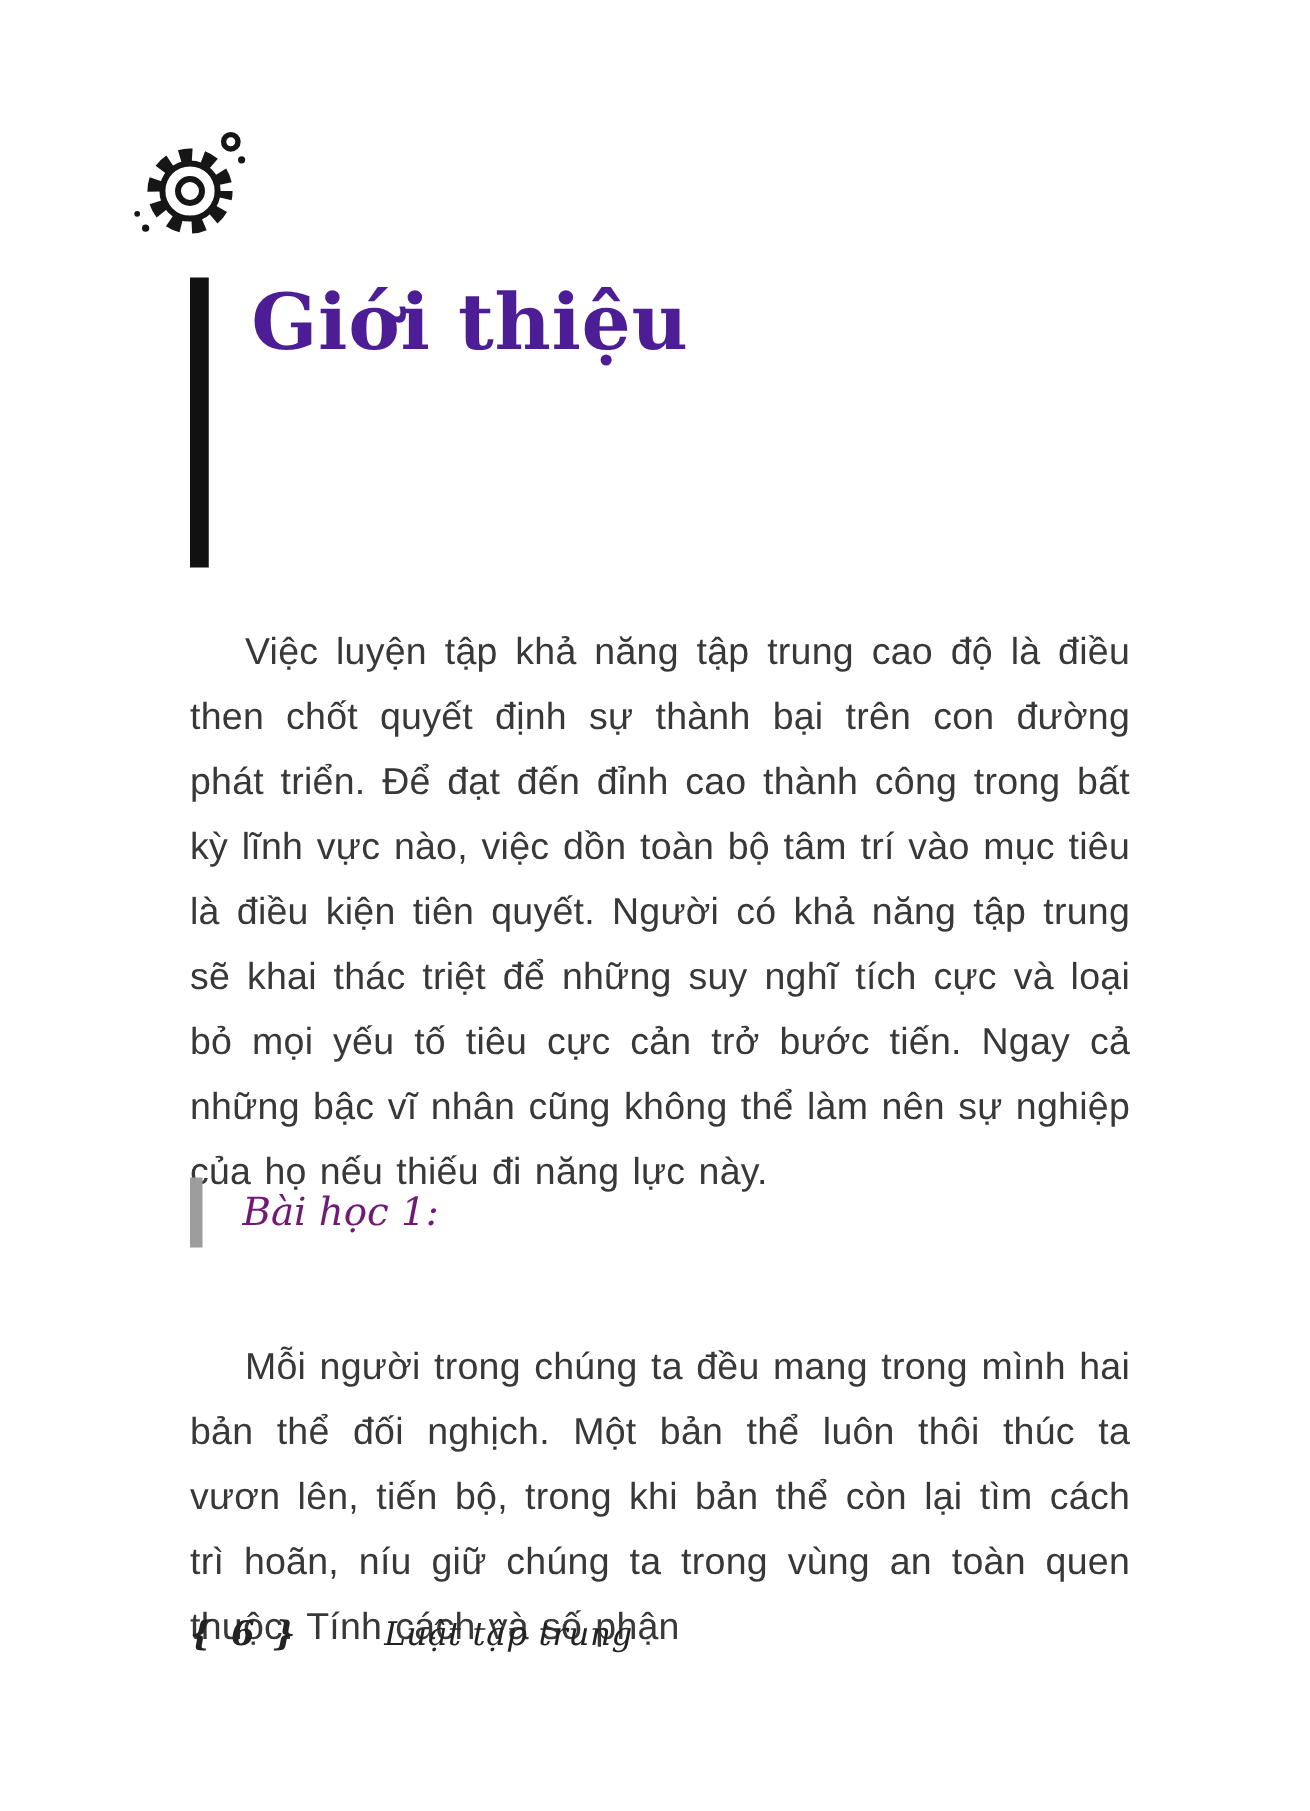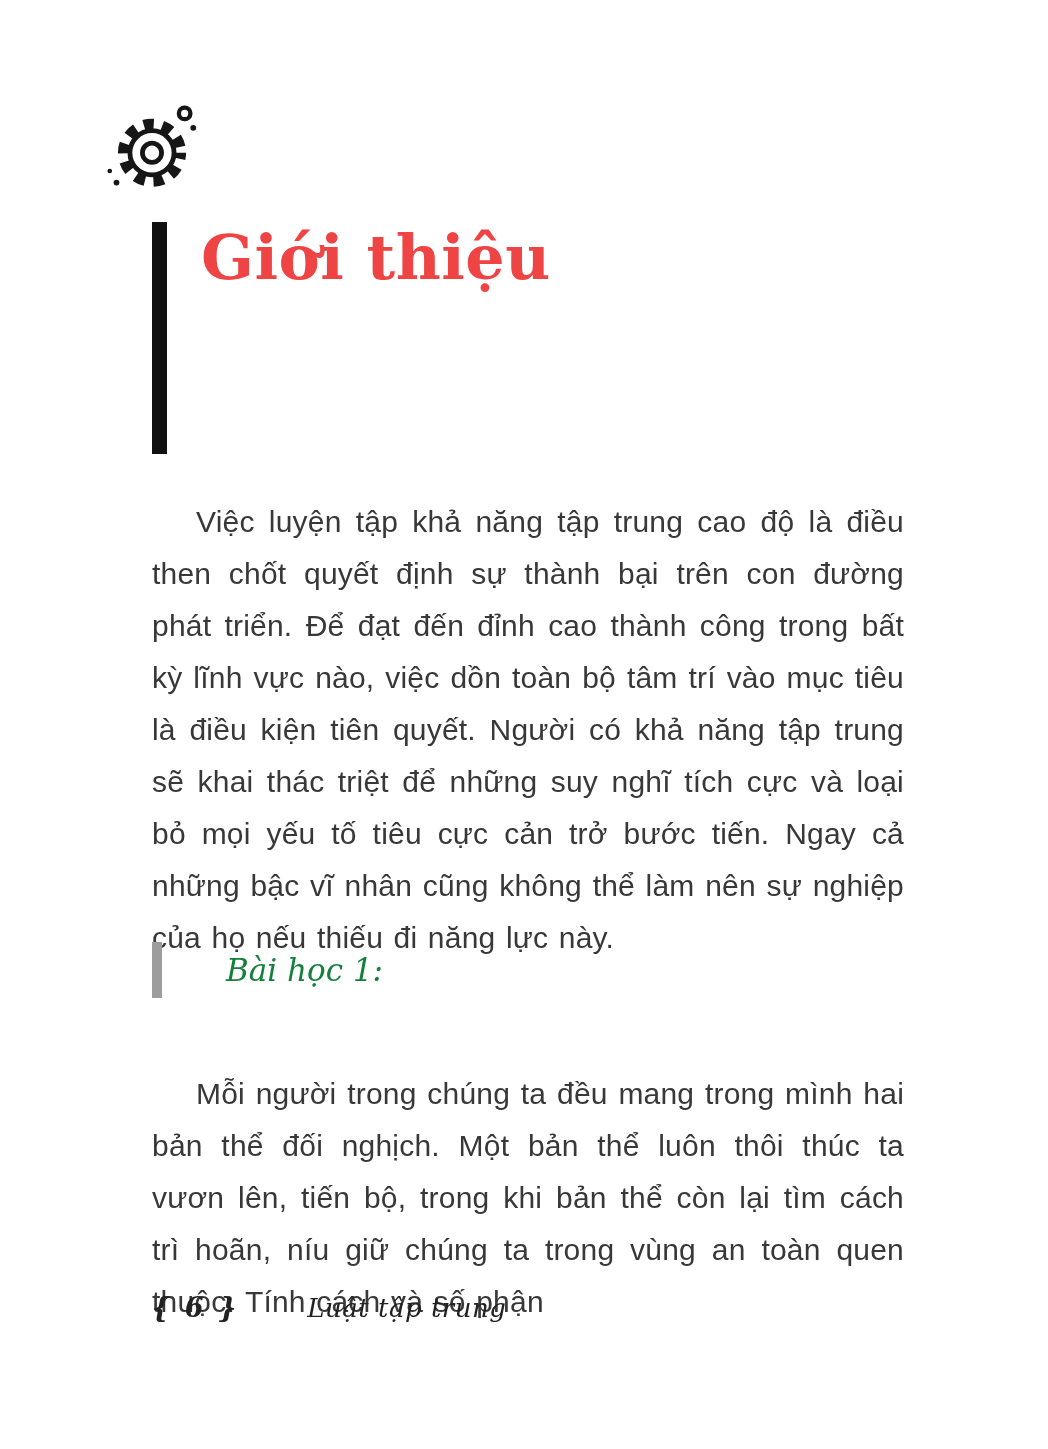--- a/index.html
+++ b/index.html
@@ -41,21 +41,21 @@
     margin-right: 34px;
     flex: 0 0 auto;
   }
   .chapter-title {
     margin: 0;
     padding-top: 2px;
     font-family: "DejaVu Serif", "Liberation Serif", serif;
     font-weight: 700;
     font-size: 62px;
     line-height: 1.1;
-    color: #ef4444;
+    color: #4c1d95;
     letter-spacing: 0.5px;
   }
 
   
   .body-text {
     position: absolute;
     left: 152px;
     width: 752px;
     margin: 0;
     font-size: 30px;
@@ -81,22 +81,21 @@
     width: 10px;
     background: #9d9d9d;
     margin-right: 32px;
     flex: 0 0 auto;
   }
   .lesson-text {
     font-family: "DejaVu Serif", "Liberation Serif", serif;
     font-style: italic;
     font-size: 31px;
     line-height: 56px;
-    color: #15803d;
-    margin-left: 32px;
+    color: #701a75;
   }
 
   
   .footer {
     position: absolute;
     left: 152px;
     top: 1292px;
     display: flex;
     align-items: baseline;
     font-family: "DejaVu Serif", "Liberation Serif", serif;

